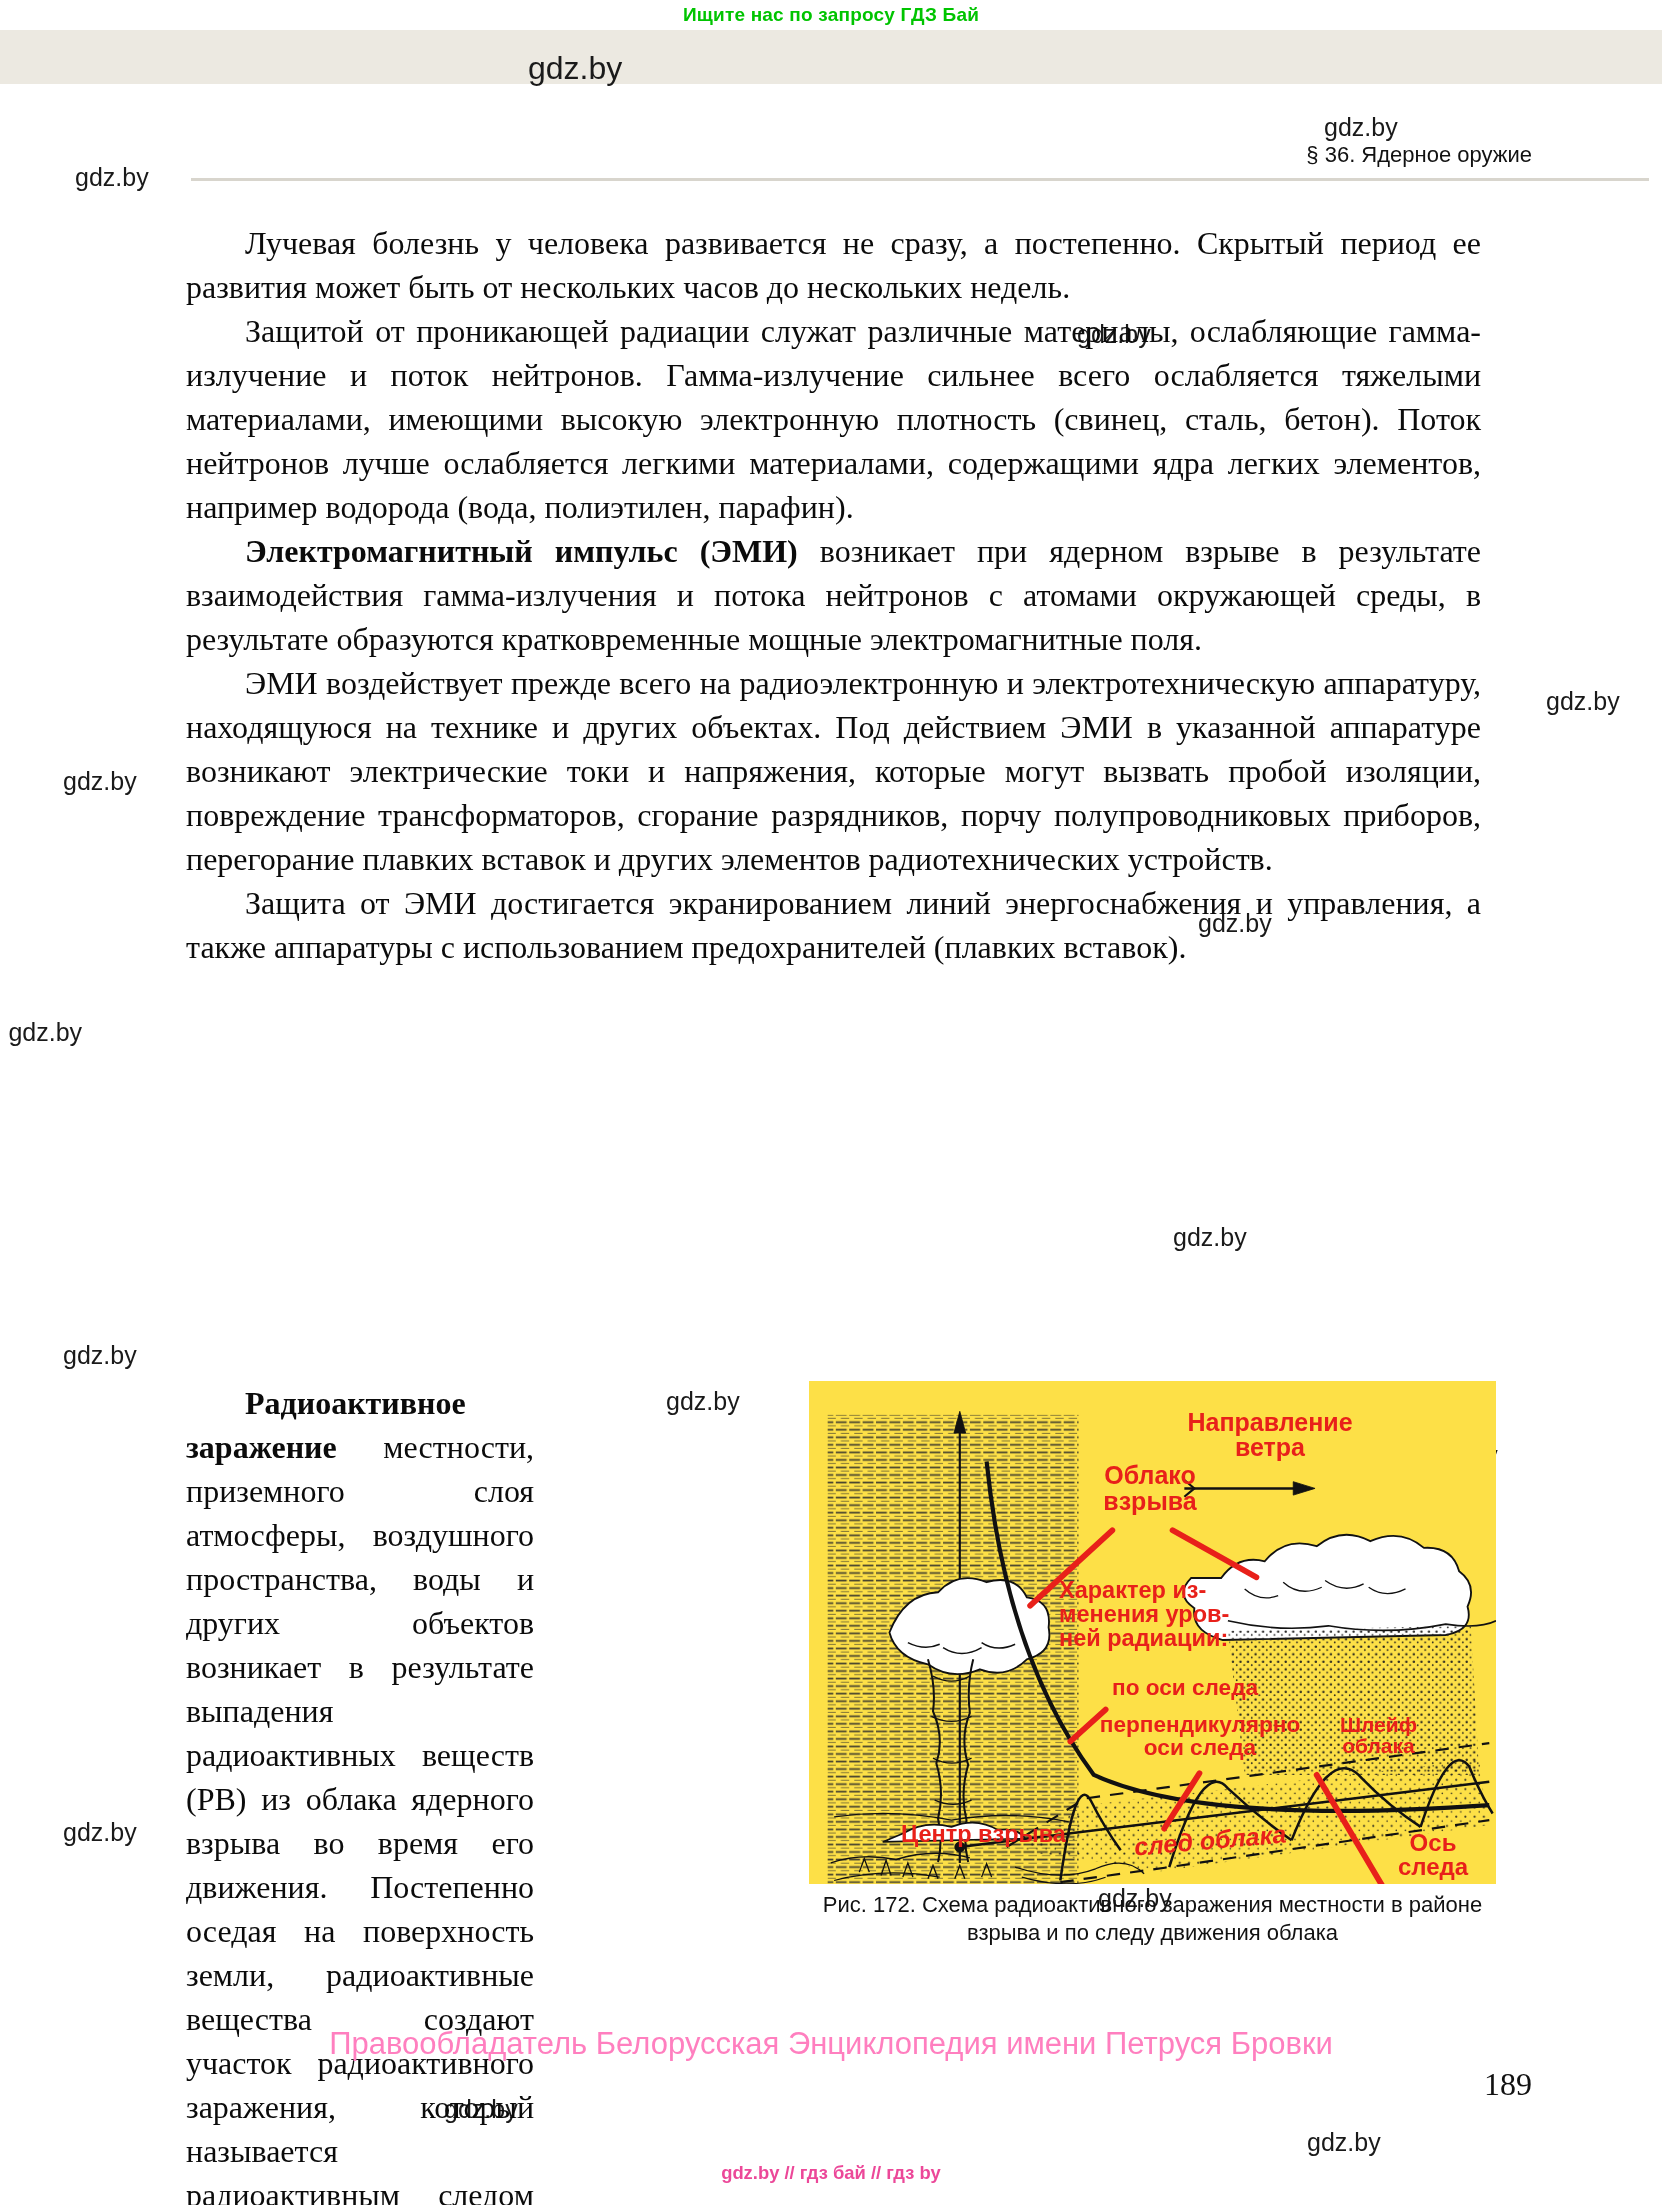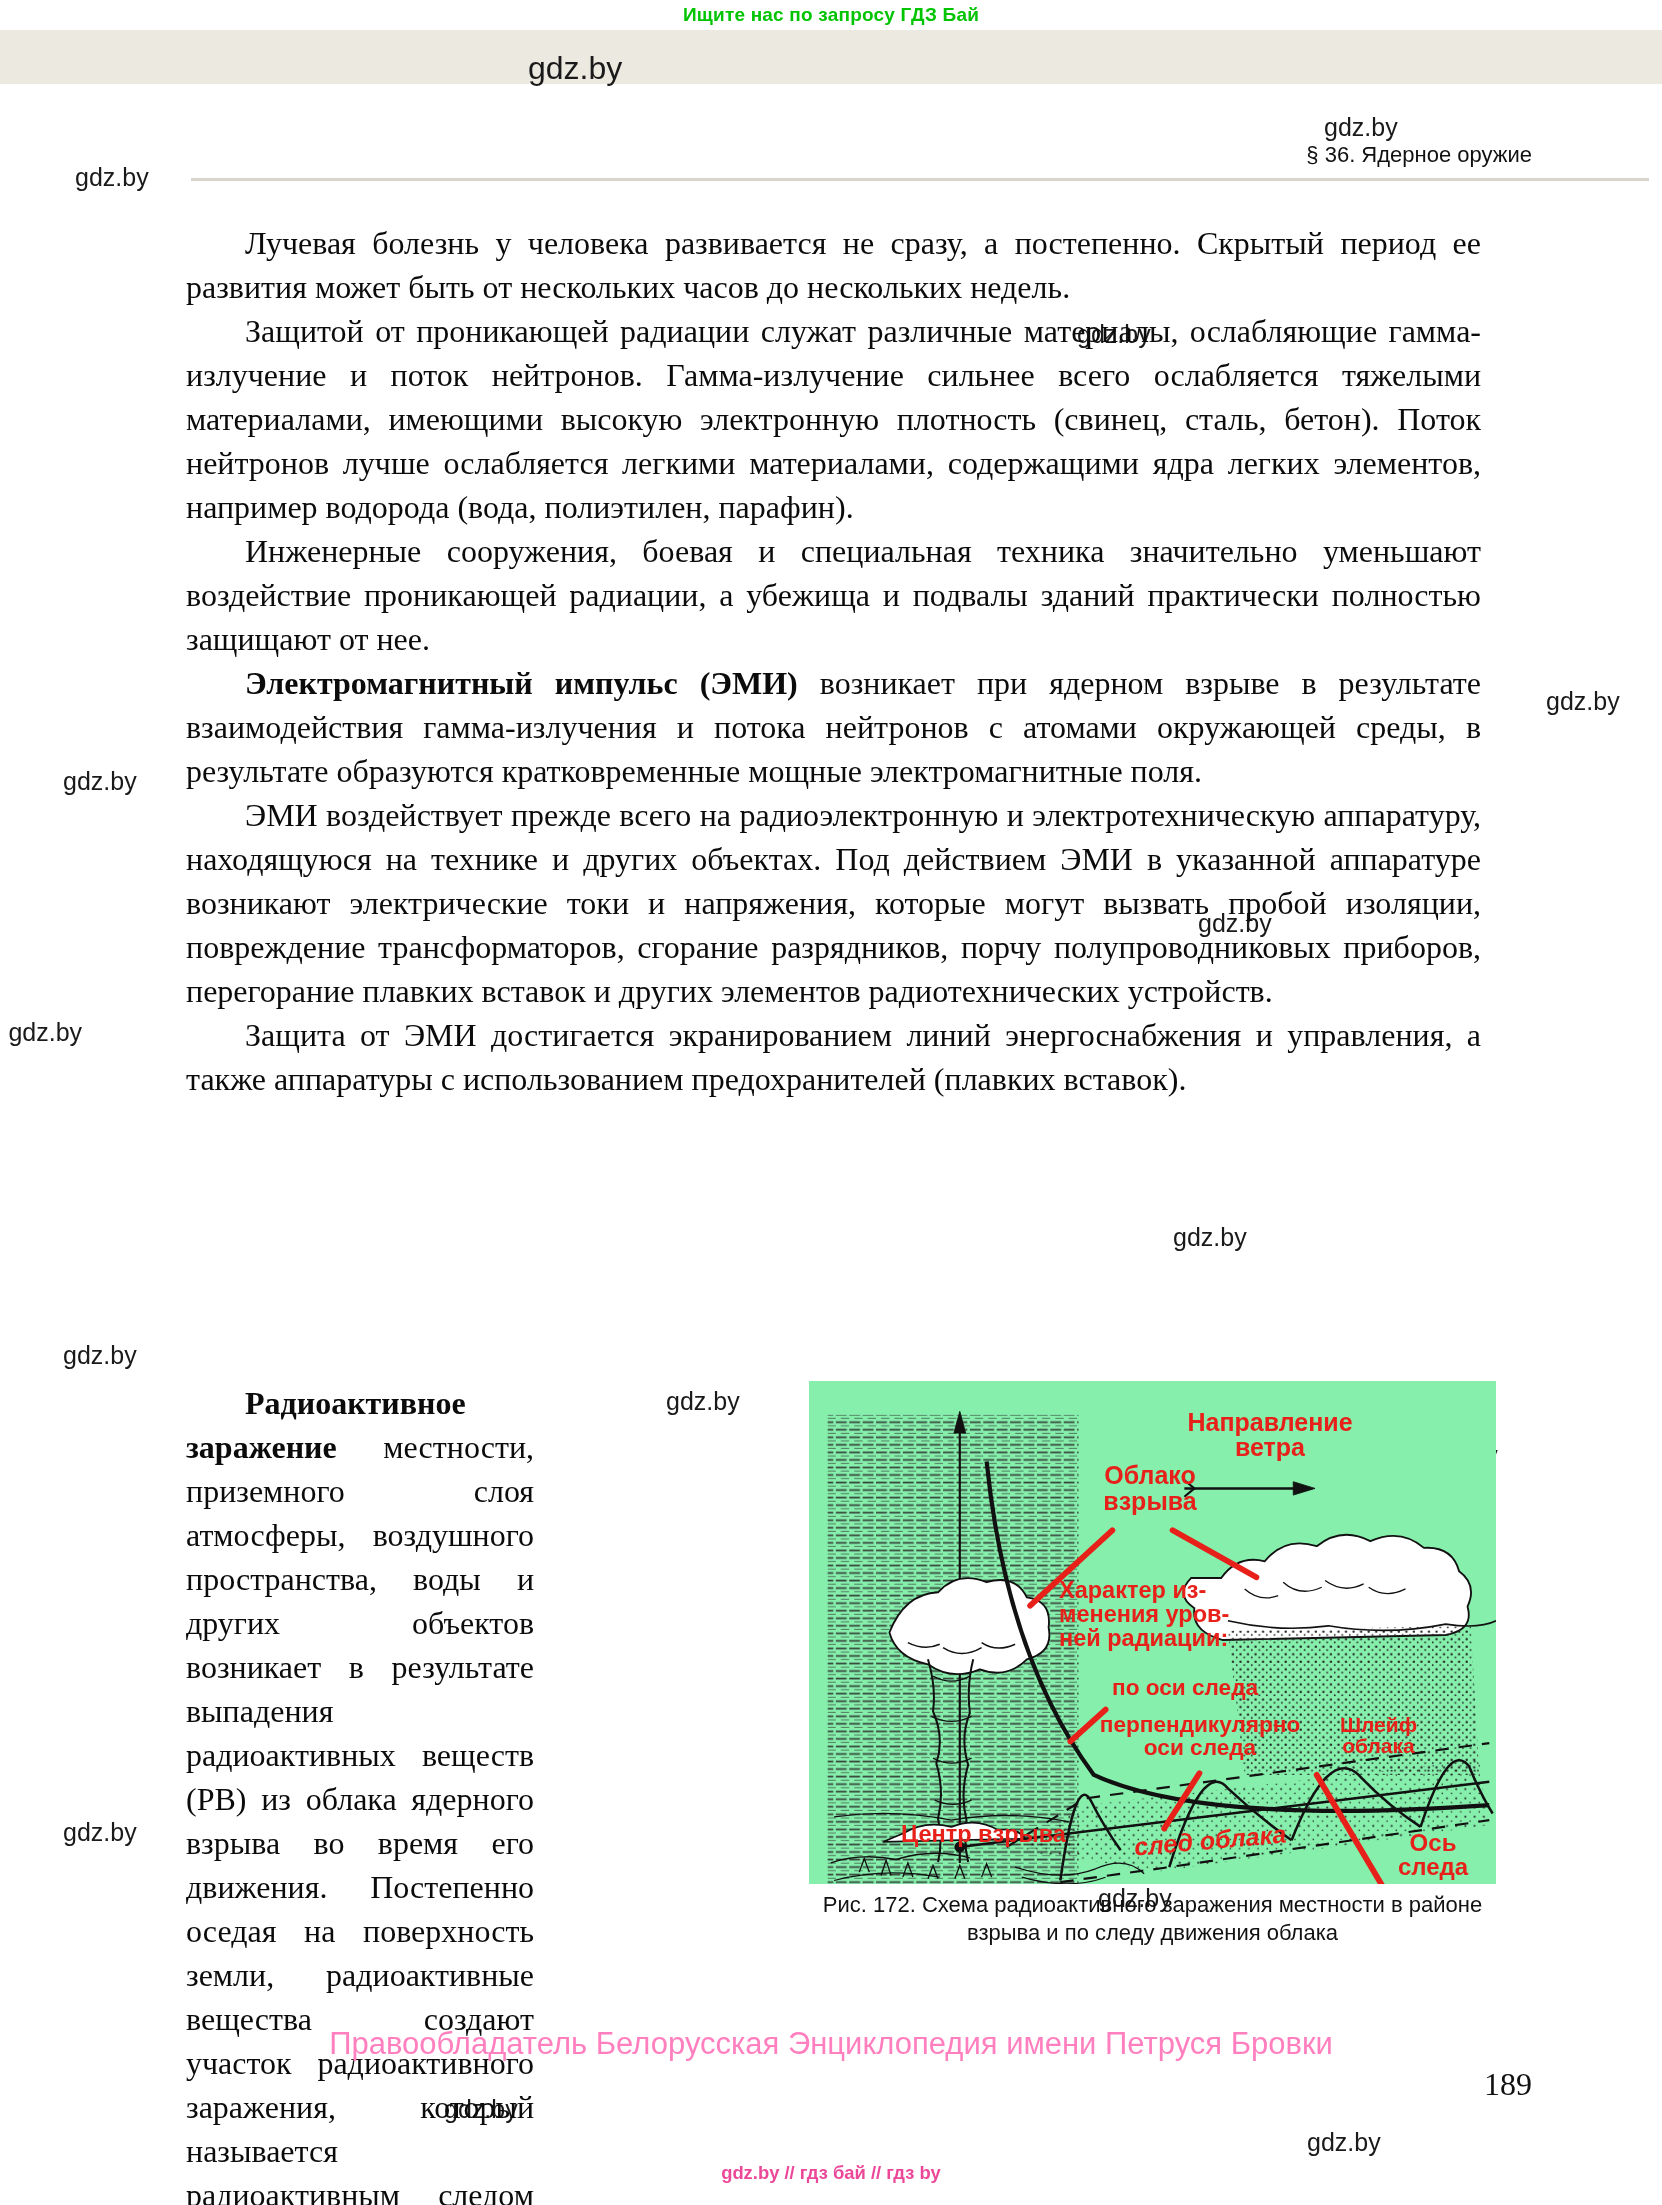--- a/index.html
+++ b/index.html
@@ -113,21 +113,21 @@
     position: absolute;
     top: 1381px;
     left: 809px;
     width: 687px;
   }
   .fig-canvas {
     position: relative;
     width: 687px;
     height: 503px;
     overflow: hidden;
-    background: #86efac;
+    background: #fde047;
     text-decoration: underline;
   }
   .fig-caption {
     margin-top: 6.7px;
     text-align: center;
     font-family: "Liberation Sans", sans-serif;
     font-size: 22px;
     line-height: 28.5px;
     color: #111;
   }
@@ -200,21 +200,20 @@
     <div class="wm" style="left: 444px; top: 2095px; font-size: 25px;">gdz.by</div>
     <div class="wm" style="left: 1307px; top: 2128px; font-size: 25px;">gdz.by</div>
   </div>
 
 <div class="running-head">§ 36. Ядерное оружие</div>
 <div class="head-rule"></div>
 
 <div class="text-col">
   <p class="para">Лучевая болезнь у человека развивается не сразу, а постепенно. Скрытый период ее развития может быть от нескольких часов до нескольких недель.</p>
   <p class="para">Защитой от проникающей радиации служат различные материалы, ослабляющие гамма-излучение и поток нейтронов. Гамма-излучение сильнее всего ослабляется тяжелыми материалами, имеющими высокую электронную плотность (свинец, сталь, бетон). Поток нейтронов лучше ослабляется легкими материалами, содержащими ядра легких элементов, например водорода (вода, полиэтилен, парафин).</p>
-  <p class="para">Инженерные сооружения, боевая и специальная техника значительно уменьшают воздействие проникающей радиации, а убежища и подвалы зданий практически полностью защищают от нее.</p>
   <p class="para"><span class="bold-lead">Электромагнитный импульс (ЭМИ)</span><span> возникает при ядерном взрыве в результате взаимодействия гамма-излучения и потока нейтронов с атомами окружающей среды, в результате образуются кратковременные мощные электромагнитные поля.</span></p>
   <p class="para">ЭМИ воздействует прежде всего на радиоэлектронную и электротехническую аппаратуру, находящуюся на технике и других объектах. Под действием ЭМИ в указанной аппаратуре возникают электрические токи и напряжения, которые могут вызвать пробой изоляции, повреждение трансформаторов, сгорание разрядников, порчу полупроводниковых приборов, перегорание плавких вставок и других элементов радиотехнических устройств.</p>
   <p class="para">Защита от ЭМИ достигается экранированием линий энергоснабжения и управления, а также аппаратуры с использованием предохранителей (плавких вставок).</p>
 </div>
 
 <div class="lower-wrap">
   <div class="lower-left">
     <p><span class="bold-lead">Радиоактивное заражение</span><span> местности, приземного слоя атмосферы, воздушного пространства, воды и других объектов возникает в результате выпадения радиоактивных веществ (РВ) из облака ядерного взрыва во время его движения. Постепенно оседая на поверхность земли, радиоактивные вещества создают участок радиоактивного заражения, который называется радиоактивным следом (рис. 172).</span></p>
   </div>
 </div>

